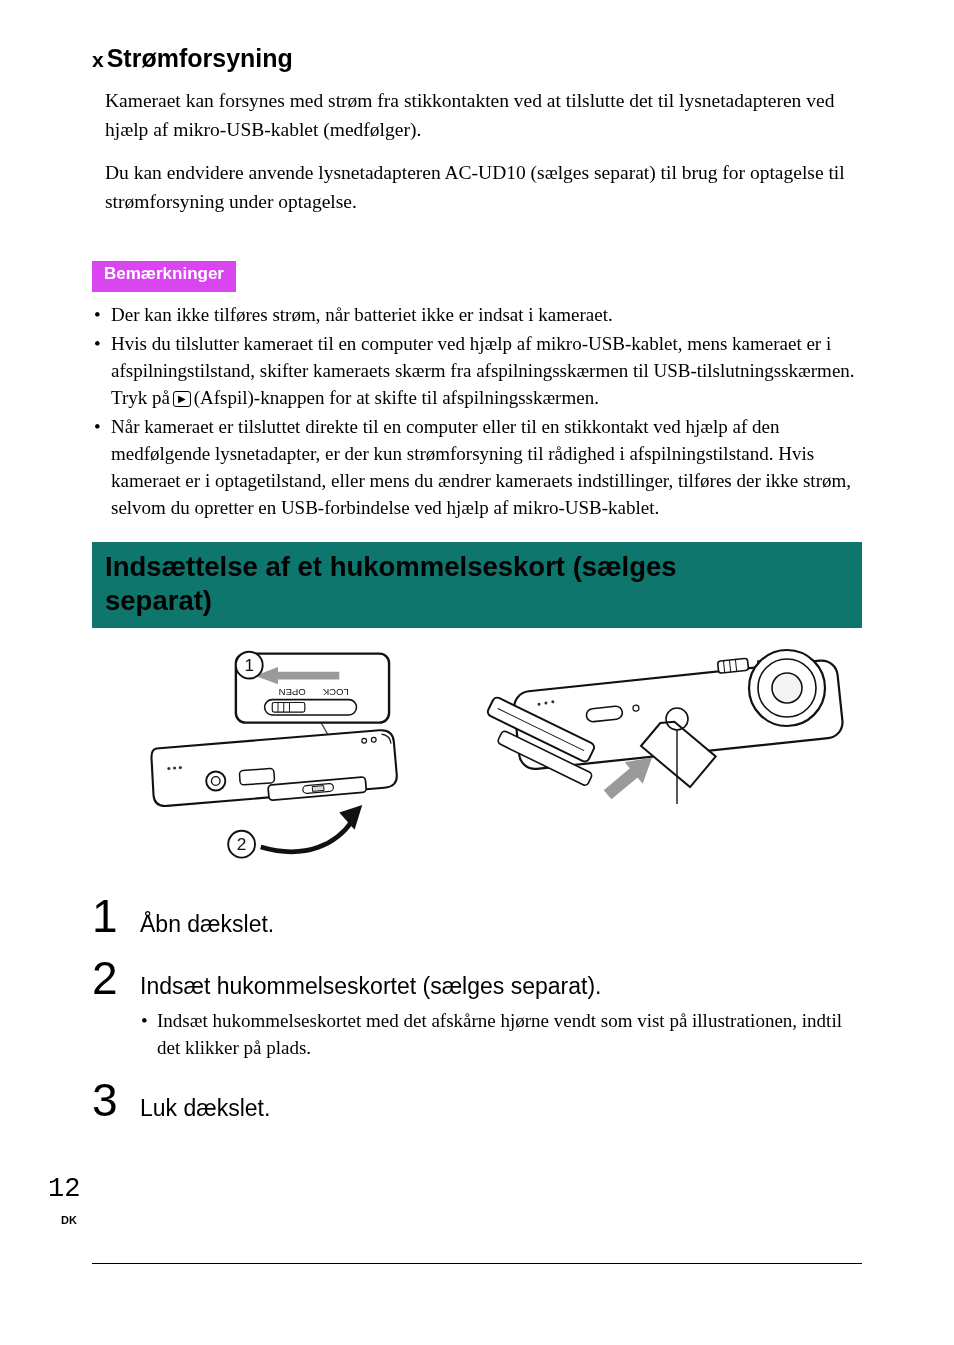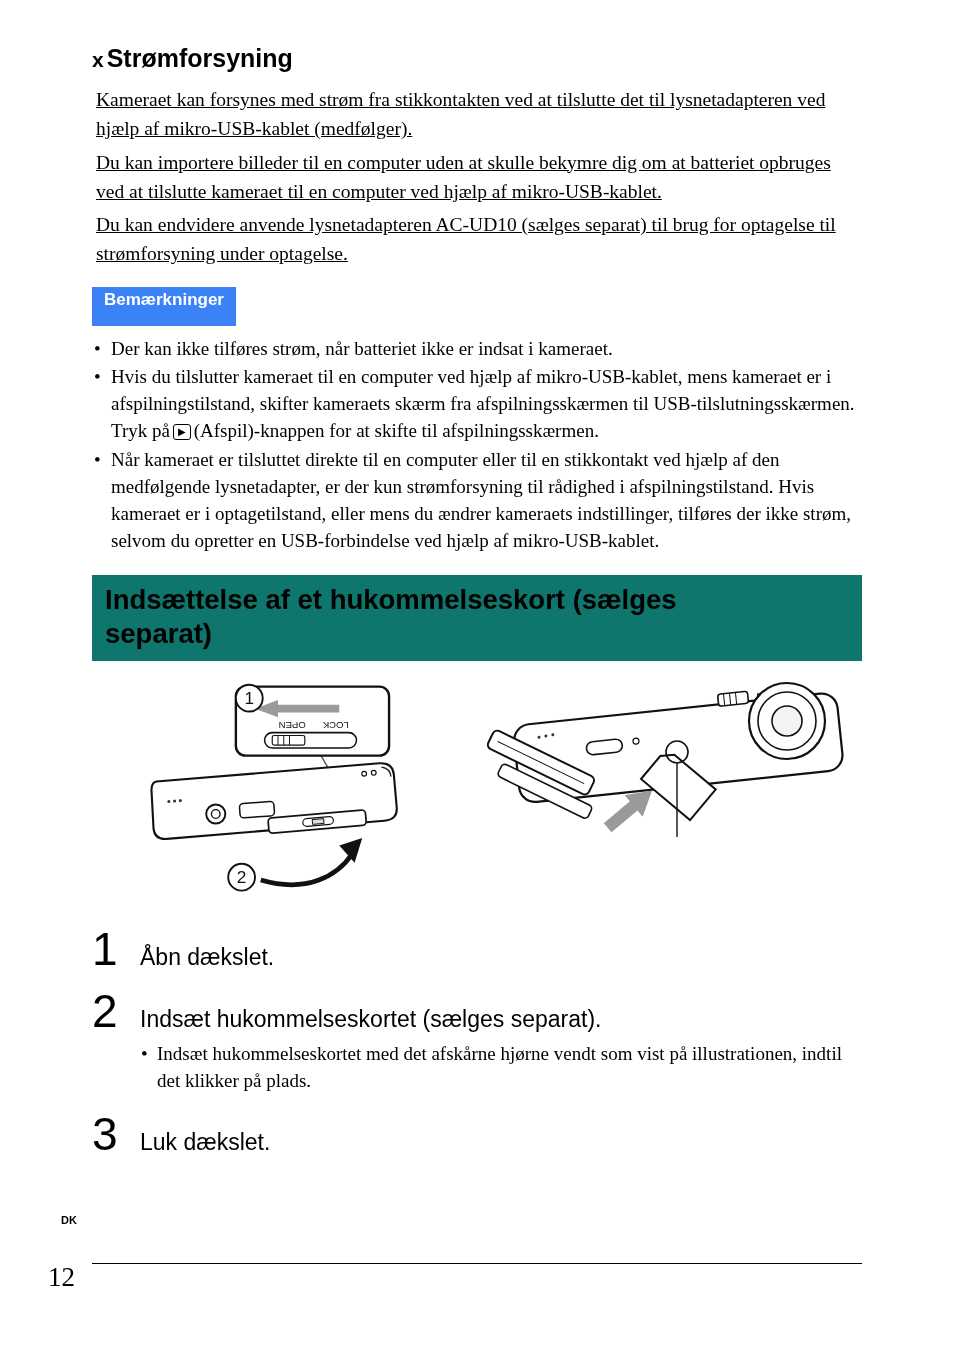--- a/index.html
+++ b/index.html
@@ -6,25 +6,25 @@
   .page{
     width:954px;height:1345px;background:#fff;position:relative;overflow:hidden;
     box-sizing:border-box;padding:36px 92px 0 92px;
     font-family:"Liberation Serif",serif;color:#000;
   }
   
   .h-main{font-family:"Liberation Sans",sans-serif;font-size:25px;font-weight:700;
     margin:8px 0 12px;display:flex;align-items:baseline;gap:3px;}
   .h-marker{font-size:21px;}
   
-  .body-text p{margin:4px;font-size:19.5px;line-height:1.5;text-decoration:underline;}
-  
-  .notes-label{display:inline-block;background:#3b82f6;color:#fff;
+  .body-text p{margin:13px;font-size:19.5px;line-height:1.5;}
+  
+  .notes-label{display:inline-block;background:#d946ef;color:#fff;
     font-family:"Liberation Sans",sans-serif;font-weight:700;font-size:17px;
-    padding:3px 12px 16px;margin:14px 0 10px;}
+    padding:3px 12px 8px;margin:32px 0 10px;}
   ul.notes{list-style:none;margin:0;padding:0;font-size:19px;line-height:1.42;}
   ul.notes li{position:relative;padding-left:19px;margin-bottom:2px;}
   ul.notes li::before{content:"\2022";position:absolute;left:2px;}
   .play-icon{display:inline-block;border:1.4px solid #000;border-radius:3px;
     font-size:10px;line-height:14px;padding:0 4px;vertical-align:2px;
     font-family:"DejaVu Sans",sans-serif;margin:0 3px;}
   
   .section-header{background:#0f766e;font-family:"Liberation Sans",sans-serif;
     font-weight:700;font-size:27.5px;line-height:1.24;padding:8px 150px 10px 13px;
     margin:20px 0 0 0;}
@@ -39,40 +39,39 @@
   .step{display:flex;align-items:baseline;margin-bottom:16px;}
   .step-num{flex:0 0 48px;width:48px;font-family:"Liberation Sans",sans-serif;
     font-size:46px;font-weight:300;line-height:1;}
   .step-title{font-family:Liberation Sans, sans-serif;font-size:23px;line-height:1.2;}
   .step-note{font-family:"Liberation Serif",serif;font-size:19px;line-height:1.42;
     position:relative;padding-left:17px;margin-top:7px;}
   .step-note::before{content:"\2022";position:absolute;left:1px;}
   
   .footer-dk{position:absolute;left:61px;top:1214px;
     font-family:"Liberation Sans",sans-serif;font-size:11px;font-weight:700;}
-  .footer-page{position:absolute;left:48px;top:1262px;
-    font-family:Liberation Serif, serif;font-size:27px;}
+  .footer-page{position:absolute;left:48px;top:1174px;
+    font-family:Liberation Mono, monospace;font-size:27px;}
   .footer-rule{position:absolute;left:92px;top:1263px;width:770px;height:0;
     border-top:1.6px solid #000;}
   svg text{font-family:"Liberation Sans",sans-serif;}
 </style>
 </head>
 <body>
 
 <div class="page">
 
   
   <div class="h-main">
     <span class="h-marker">x</span>
     <span>Strømforsyning</span>
   </div>
 
   <div class="body-text">
     <p>Kameraet kan forsynes med strøm fra stikkontakten ved at tilslutte det til lysnetadapteren ved hjælp af mikro-USB-kablet (medfølger).</p>
-    <p>Du kan importere billeder til en computer uden at skulle bekymre dig om at batteriet opbruges ved at tilslutte kameraet til en computer ved hjælp af mikro-USB-kablet.</p>
     <p>Du kan endvidere anvende lysnetadapteren AC-UD10 (sælges separat) til brug for optagelse til strømforsyning under optagelse.</p>
   </div>
 
   
   <div class="notes-label">Bemærkninger</div>
   <ul class="notes">
     <li>Der kan ikke tilføres strøm, når batteriet ikke er indsat i kameraet.</li>
     <li><span>Hvis du tilslutter kameraet til en computer ved hjælp af mikro-USB-kablet, mens kameraet er i afspilningstilstand, skifter kameraets skærm fra afspilningsskærmen til USB-tilslutningsskærmen. Tryk på</span><span class="play-icon">▶</span><span>(Afspil)-knappen for at skifte til afspilningsskærmen.</span></li>
     <li>Når kameraet er tilsluttet direkte til en computer eller til en stikkontakt ved hjælp af den medfølgende lysnetadapter, er der kun strømforsyning til rådighed i afspilningstilstand. Hvis kameraet er i optagetilstand, eller mens du ændrer kameraets indstillinger, tilføres der ikke strøm, selvom du opretter en USB-forbindelse ved hjælp af mikro-USB-kablet.</li>
   </ul>

